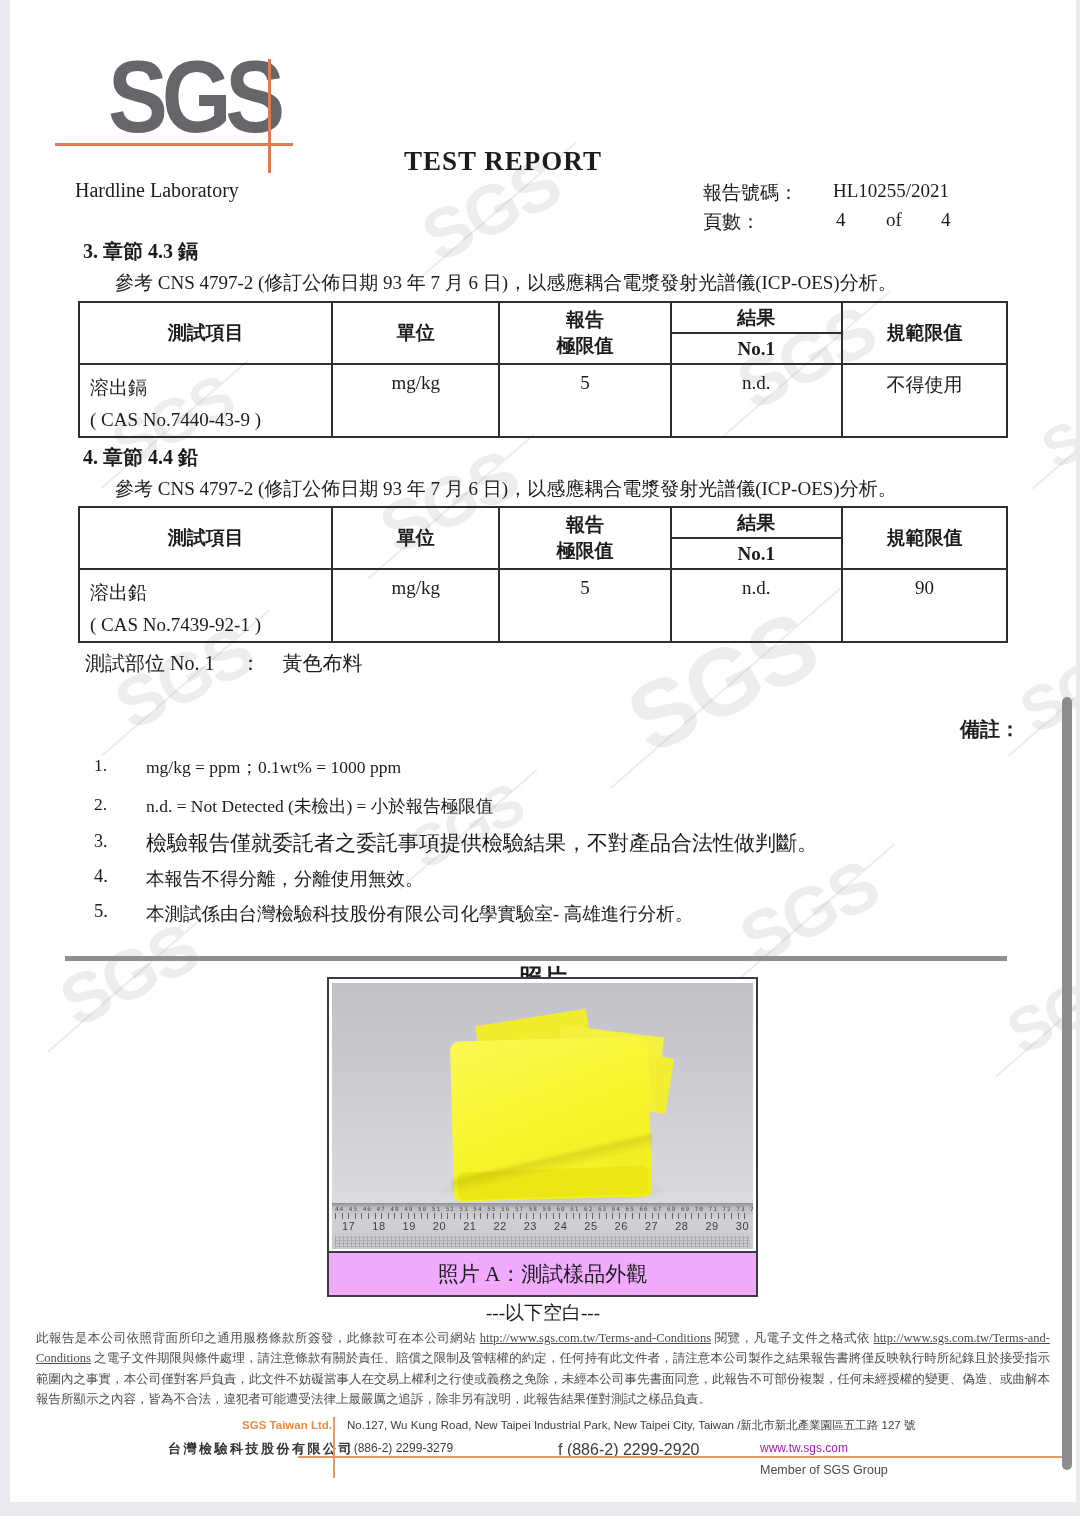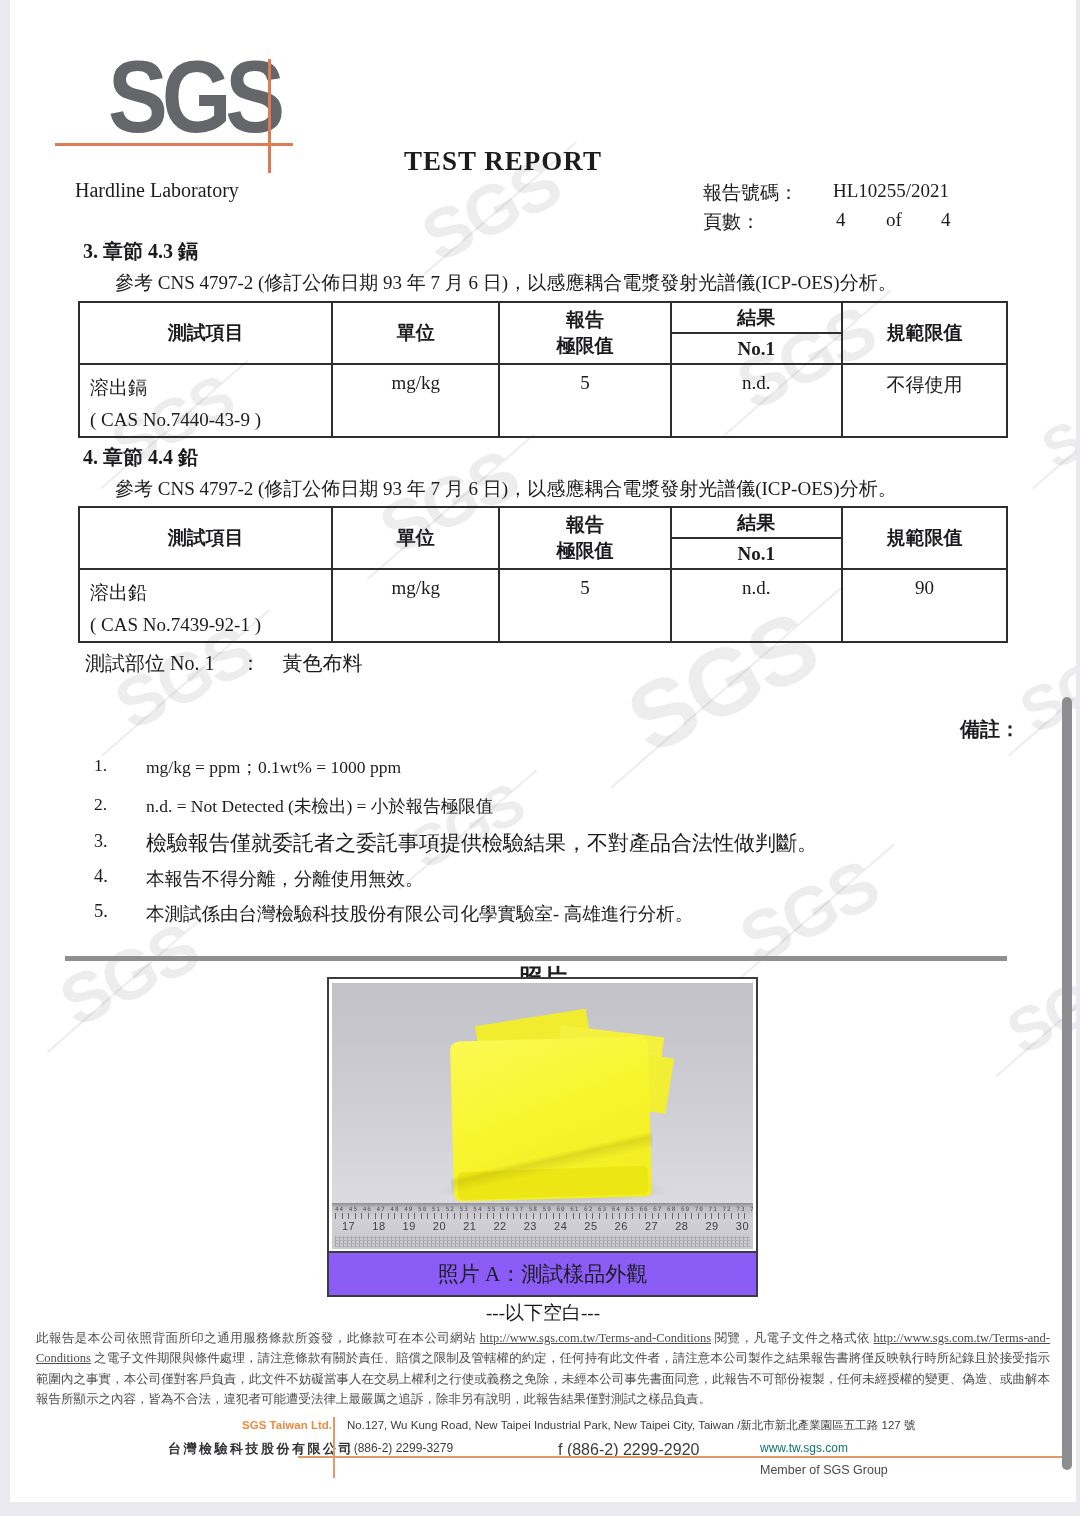--- a/index.html
+++ b/index.html
@@ -78,39 +78,39 @@
   .ruler-topnums { height:10px; overflow:hidden; white-space:nowrap; padding:2px 3px 0;
         font-family:"DejaVu Sans Mono",monospace; font-size:6px; letter-spacing:1px; color:#4c4c52; }
   .ruler-ticks { height:6px; margin:0 3px;
         background:repeating-linear-gradient(90deg,#64646a 0 1px,transparent 1px 6.6px); }
   .ruler-nums { padding:1px 10px 0; font-family:"Liberation Sans",sans-serif; font-size:11px;
         color:#3e3e44; word-spacing:13.5px; letter-spacing:0.5px; white-space:nowrap; overflow:hidden; }
   .ruler-grid { position:absolute; bottom:2px; left:3px; right:3px; height:11px;
         background:repeating-linear-gradient(90deg,#a7a6ac 0 1px,transparent 1px 4px),
                    repeating-linear-gradient(0deg,#b3b2b8 0 1px,transparent 1px 3px); }
   .photo-caption { position:absolute; left:0; right:0; bottom:0; height:44px; border-top:2px solid #3c3c3e;
-        display:flex; align-items:center; justify-content:center; font-size:21px; background:#8b5cf6; }
+        display:flex; align-items:center; justify-content:center; font-size:21px; background:#f0abfc; }
 
   .blank-note { position:absolute; left:0; top:1300px; width:1066px; text-align:center; font-size:19px; z-index:2; }
 
   .terms { position:absolute; left:26px; top:1328px; width:1014px; font-size:12.5px; line-height:1.62;
         color:#4c4c4e; text-align:justify; z-index:2; }
   .terms a, .lnk { color:#4c4c4e; text-decoration:underline; }
 
   .ft { font-family:"Liberation Sans",sans-serif; z-index:2; }
   .ft-en { position:absolute; left:150px; top:1419px; width:172px; text-align:right;
         color:#ed8b3f; font-size:11.5px; font-weight:bold; }
   .ft-zh { position:absolute; left:158px; top:1440px; font-size:13px; font-weight:bold;
         letter-spacing:2.5px; color:#333336; }
   .ft-vline { position:absolute; left:323px; top:1417px; width:2px; height:61px; background:#e09a6a; z-index:2; }
   .ft-hline { position:absolute; left:288px; top:1456px; width:766px; height:2px; background:#e09a6a; z-index:2; }
   .ft-addr { position:absolute; left:337px; top:1418px; font-size:11.5px; color:#3c3c3e; }
   .ft-tel  { position:absolute; left:337px; top:1441px; font-size:12px; color:#3c3c3e; }
   .ft-fax  { position:absolute; left:548px; top:1441px; font-size:16px; color:#3c3c3e; }
-  .ft-web  { position:absolute; left:750px; top:1441px; font-size:12px; color:#0f766e; }
+  .ft-web  { position:absolute; left:750px; top:1441px; font-size:12px; color:#a21caf; }
   .ft-member { position:absolute; left:750px; top:1463px; font-size:12.5px; color:#4a4a4c; }
 
   .scroll-thumb { position:absolute; left:1052px; top:697px; width:10px; height:773px;
         border-radius:5px; background:#8d8d8f; z-index:5; }
 </style>
 </head>
 <body>
 
 <div class="stage">
   <div class="page">

